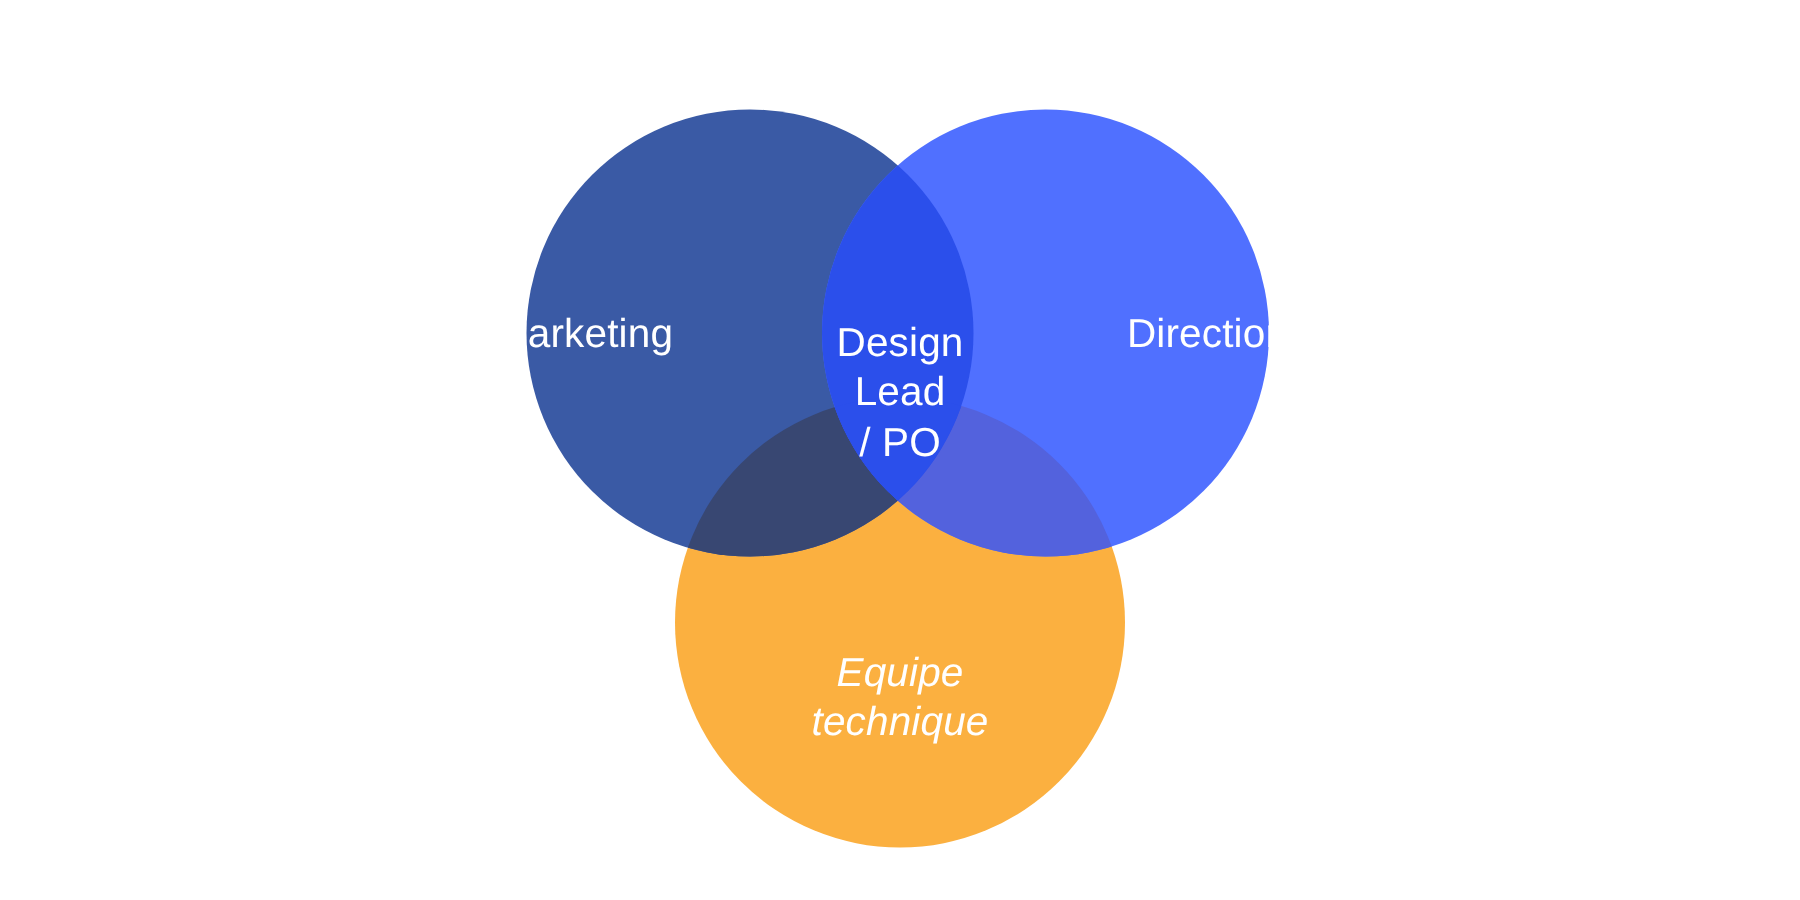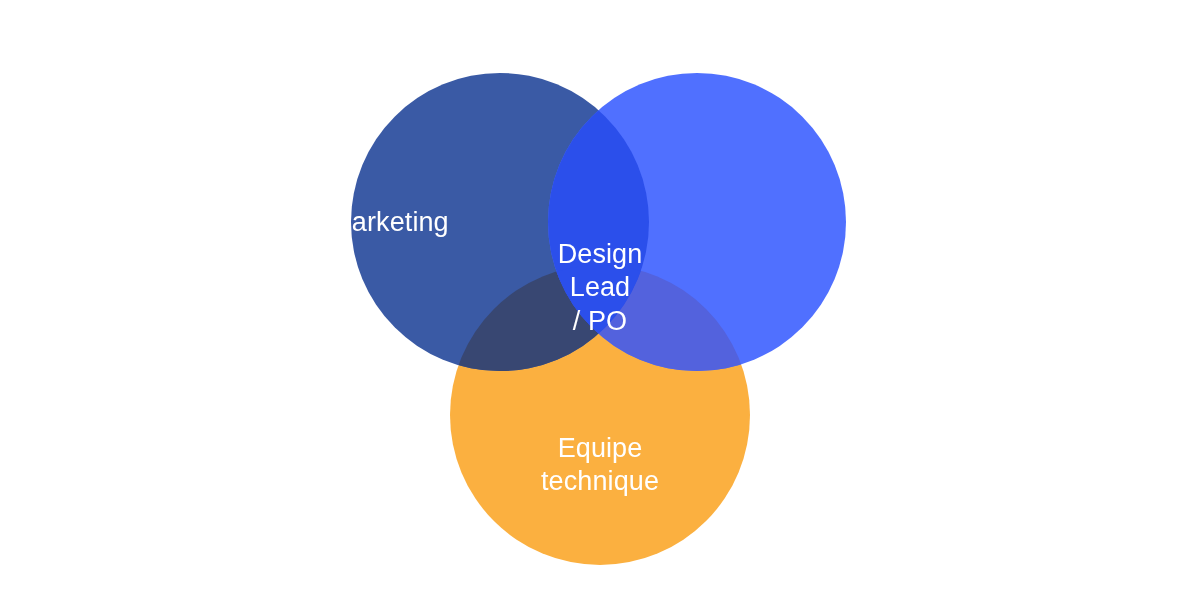--- a/index.html
+++ b/index.html
@@ -55,30 +55,31 @@
 
   #label-direction {
     left: 707px;
     top: 206px;
     width: 196px;
     font-size: 27px;
   }
 
   #label-center {
     left: 520px;
-    top: 238px;
+    top: 212px;
     width: 160px;
     font-size: 27px;
   }
 
   #label-equipe {
     left: 500px;
     top: 432px;
     width: 200px;
     font-size: 27px;
+    font-style: italic;
   }
 </style>
 </head>
 <body>
 
 <div id="venn-card" style="width: 1200px; height: 600px; background: rgb(255, 255, 255); border-radius: 16px;">
   <div id="venn-stage">
 
     <svg id="venn-svg" viewBox="0 0 1200 600">
       <defs>
@@ -114,20 +115,21 @@
 
       <g clip-path="url(#clip-equipe)">
         <g clip-path="url(#clip-direction)">
           <circle id="olap-mde" cx="500" cy="222" r="149" fill="#2b4feb"></circle>
         </g>
       </g>
     </svg>
 
     <div class="venn-label" id="label-marketing" style="color: rgb(255, 255, 255); font-size: 27px;">Marketing</div>
 
+    <div class="venn-label" id="label-direction" style="color: rgb(255, 255, 255); font-size: 27px;">Direction</div>
 
     <div class="venn-label" id="label-center" style="color: rgb(255, 255, 255); font-size: 27px;">Design
 Lead
 / PO</div>
 
     <div class="venn-label" id="label-equipe" style="color: rgb(255, 255, 255); font-size: 27px;">Equipe
 technique</div>
 
   </div>
 </div>

